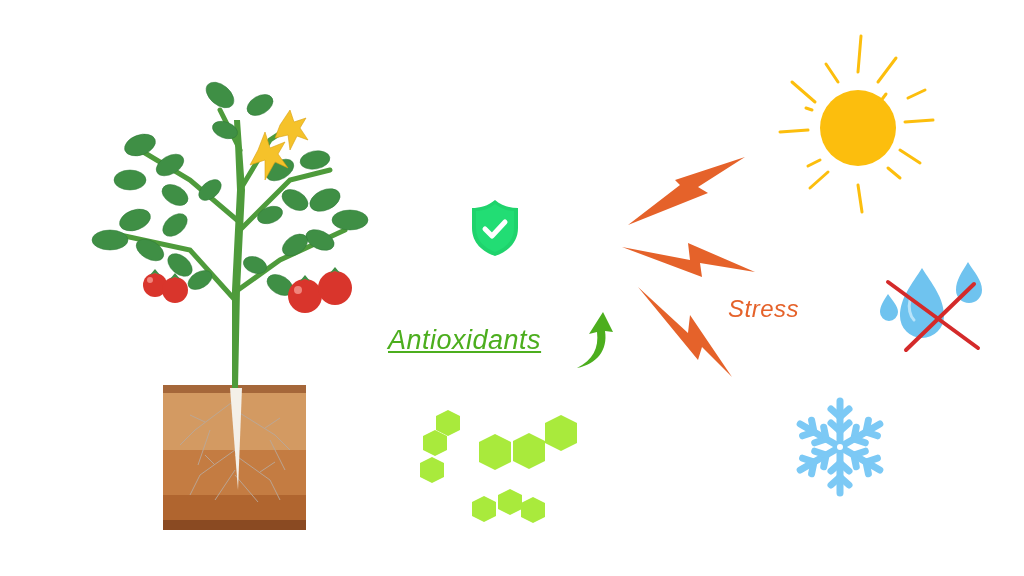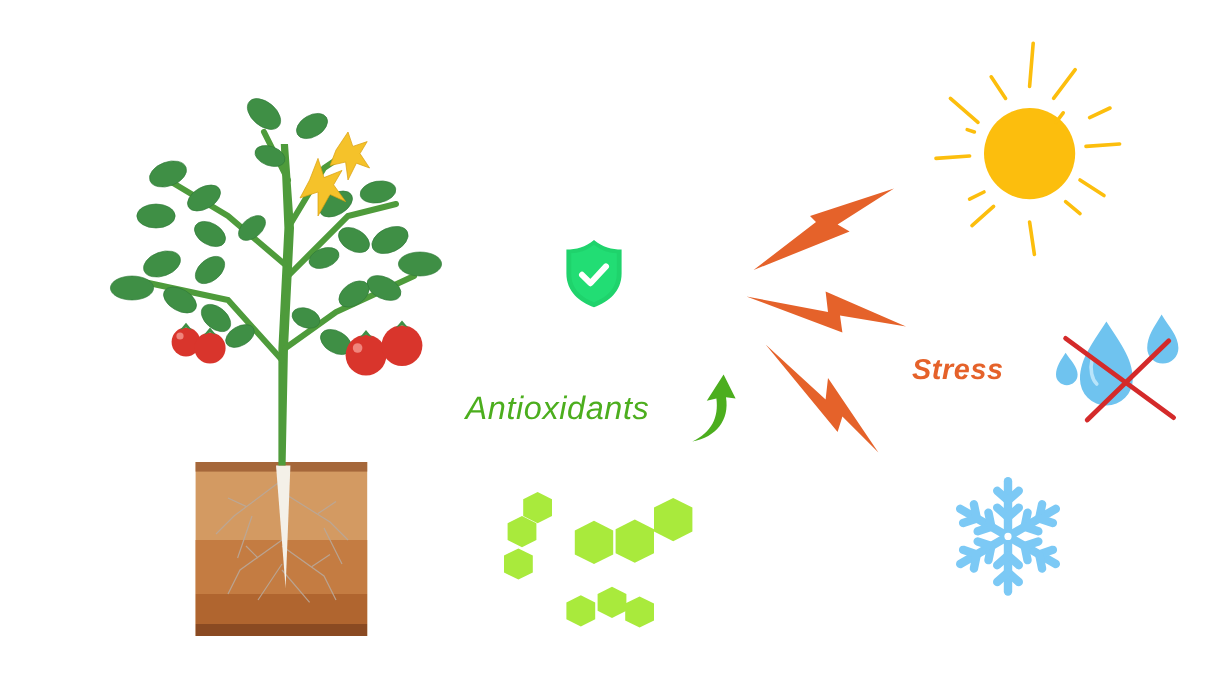--- a/index.html
+++ b/index.html
@@ -1,21 +1,21 @@
 <!DOCTYPE html>
 <html><head>
 <meta charset="utf-8">
 <style>
   html, body { margin:0; padding:0; }
   body { width:1024px; height:576px; background:#ffffff; position:relative; overflow:hidden;
          font-family:"Liberation Sans", sans-serif; }
   .abs { position:absolute; }
   svg { display:block; }
   .label-antiox { left:388px; top:325px; font-size:27px; font-style:italic; letter-spacing:0.5px; }
-  .label-stress { left:760px; top:295px; font-size:24px; font-style:italic; letter-spacing:0.5px;font-weight:bold; }
+  .label-stress { left:728px; top:295px; font-size:24px; font-style:italic; letter-spacing:0.5px; }
 </style>
 </head>
 <body>
 
 <div class="abs" style="left:80px;top:70px;width:310px;height:465px;">
   <svg width="310" height="465" viewBox="0 0 310 465">
 
     <g>
       <rect x="83" y="315" width="143" height="145" fill="#d39a62"></rect>
       <rect x="83" y="315" width="143" height="8" fill="#a5673a"></rect>
@@ -95,21 +95,21 @@
 </div>
 
 <div class="abs" style="left:470px;top:198px;width:50px;height:60px;">
   <svg width="50" height="60" viewBox="0 0 50 60">
     <path d="M25 2 C32 8 40 10 48 10 L48 30 C48 45 37 54 25 58 C13 54 2 45 2 30 L2 10 C10 10 18 8 25 2 Z" fill="#1fd36c"></path>
     <path d="M25 6 C31 11 38 13 44 13 L44 30 C44 43 35 50 25 54 C15 50 6 43 6 30 L6 13 C12 13 19 11 25 6 Z" fill="#22dd74"></path>
     <path d="M15 31 L22 38 L35 24" stroke="#ffffff" stroke-width="5" fill="none" stroke-linecap="round" stroke-linejoin="round"></path>
   </svg>
 </div>
 
-<div class="abs label-antiox" style="color:#4cae1e;">Antioxidants</div>
+<div class="abs label-antiox" style="color:#4cae1e;text-decoration:underline;">Antioxidants</div>
 
 <div class="abs" style="left:575px;top:310px;width:40px;height:60px;">
   <svg width="40" height="60" viewBox="0 0 40 60">
     <path d="M2 58 C18 50 24 38 22 22 L14 24 L28 2 L38 22 L30 21 C33 40 22 54 2 58 Z" fill="#4cae1e"></path>
   </svg>
 </div>
 
 <div class="abs" style="left:410px;top:400px;width:180px;height:130px;">
   <svg width="180" height="130" viewBox="0 0 180 130">
     <g fill="#a9ea3c">

